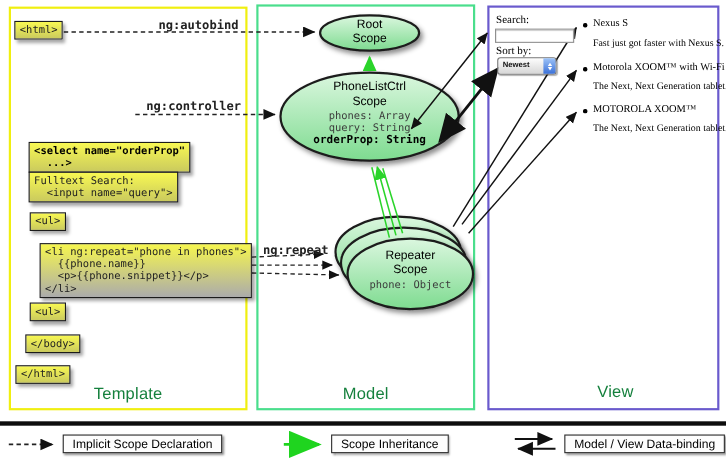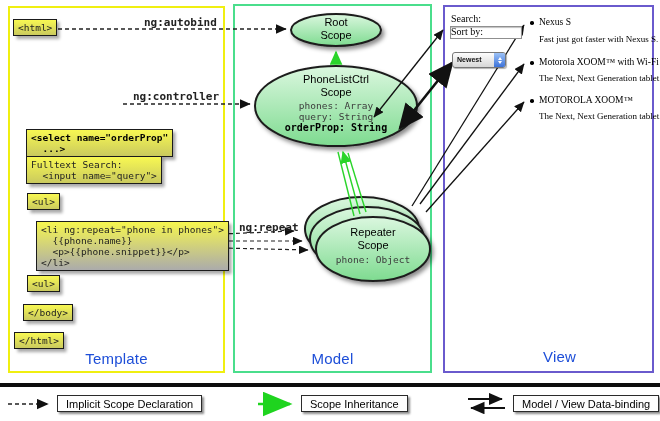--- a/index.html
+++ b/index.html
@@ -3,21 +3,21 @@
 <meta charset="utf-8">
 <style>
   html,body{margin:0;padding:0;background:#fff;}
   .stage{position:relative;width:660px;height:421px;background:#fff;overflow:hidden;
          font-family:"Liberation Sans",sans-serif;}
   
   .panel{position:absolute;box-sizing:border-box;border-width:2px;border-style:solid;background:#fff;}
   #panel-template{left:8px;top:6px;width:217px;height:367px;border-color:#f0ef10;}
   #panel-model{left:233px;top:4px;width:199px;height:369px;border-color:#4ade8c;}
   #panel-view{left:443px;top:5px;width:211px;height:368px;border-color:#6a5acd;}
-  .panel-label{position:absolute;font-size:15px;color:#1d4ed8;text-align:center;letter-spacing:.2px;}
+  .panel-label{position:absolute;font-size:15px;color:#15803d;text-align:center;letter-spacing:.2px;}
   
   .codebox{position:absolute;background:linear-gradient(#f8f852,#caca5e);
            border:1.5px solid #1b1b1b;padding:2px 4px;
            box-shadow:2.5px 3px 3px rgba(0,0,0,.35);z-index:3;}
   .codebox .cl{font-family:"DejaVu Sans Mono",monospace;font-size:9.5px;line-height:11px;
                color:#222;white-space:pre;}
   .codebox.bold .cl{font-weight:bold;color:#000;}
   .codebox.deep{background:linear-gradient(#f6f64e,#ababab);}
   
   .anno{position:absolute;font-family:"DejaVu Sans Mono",monospace;font-weight:bold;
@@ -168,21 +168,21 @@
     <div class="pb">orderProp: String</div>
   </div>
   <div class="etext" style="left:317px;top:226px;width:112px">
     <div class="t">Repeater</div>
     <div class="t">Scope</div>
     <div class="p" style="margin-top:4px">phone: Object</div>
   </div>
 
   <div class="vserif" style="left:451px;top:13px;font-size:10px">Search:</div>
   <input id="search-input" type="text" value="" style="">
-  <div class="vserif" style="left:451px;top:26px;font-size:10px">Sort by:</div>
+  <div class="vserif" style="left:451px;top:41px;font-size:10px">Sort by:</div>
   <div id="sort-select">
     <div class="val">Newest</div>
     <div class="stepper">
       <div class="tri-up"></div>
       <div class="tri-down"></div>
     </div>
   </div>
 
   <div class="bullet-dot" style="left:530px;top:21px"></div>
   <div class="vserif vi-title" style="left:539px;top:17px">Nexus S</div>

